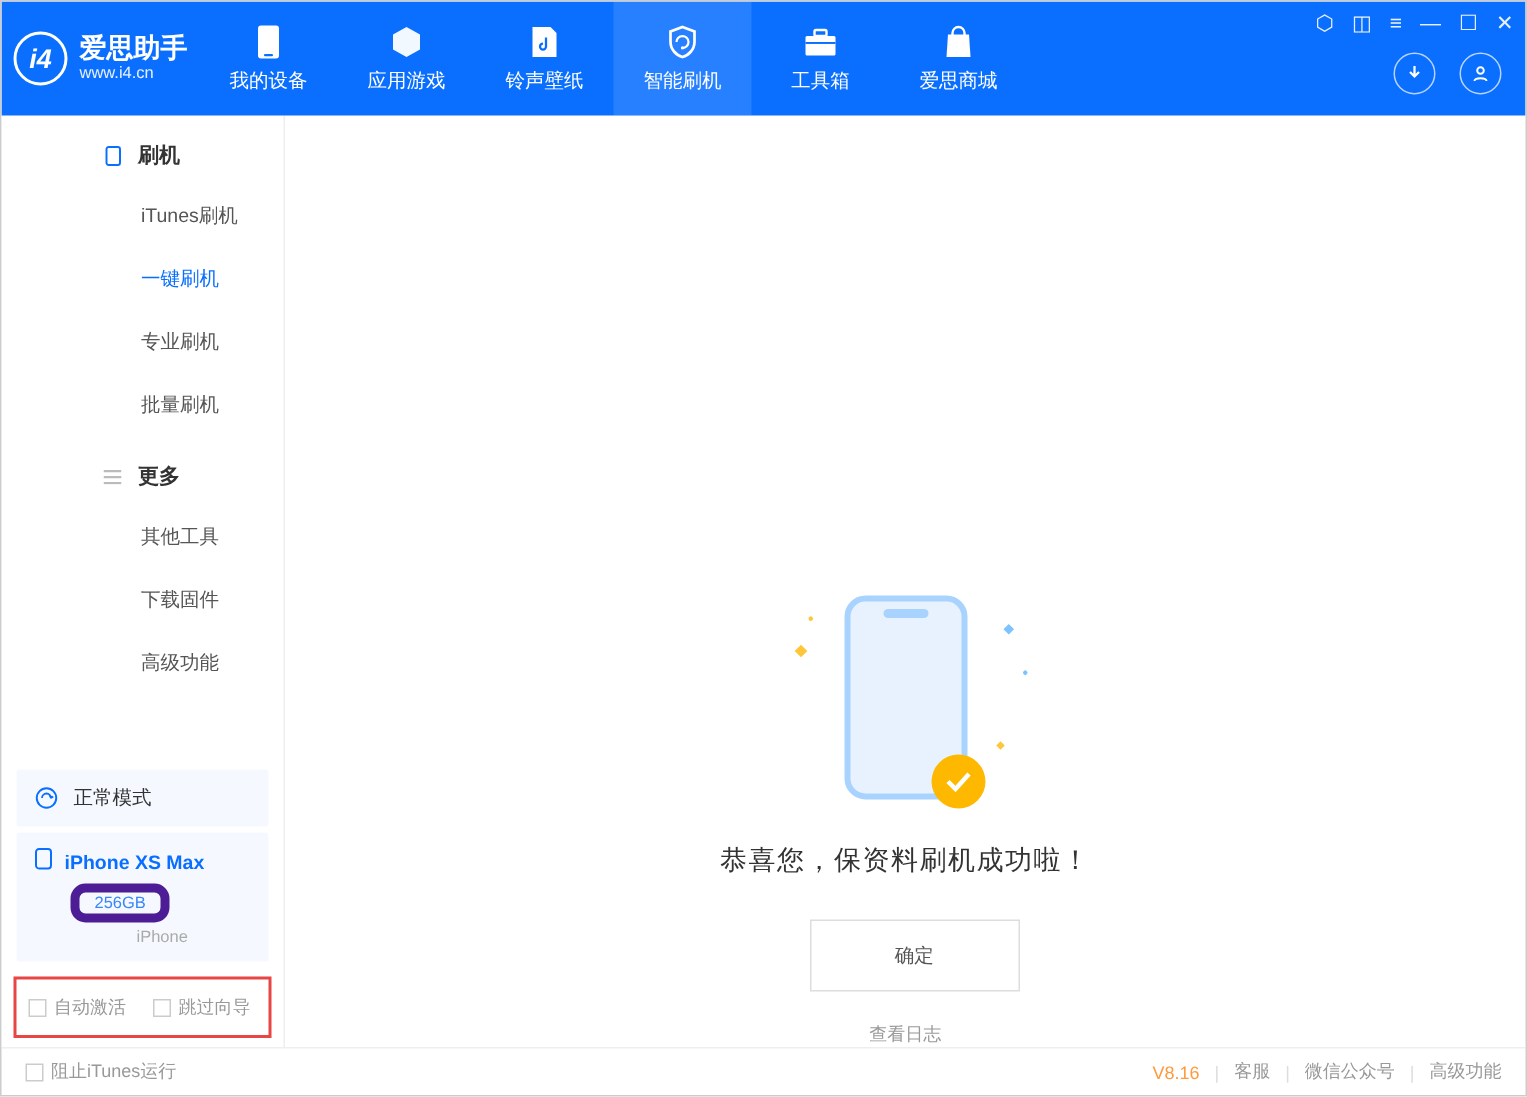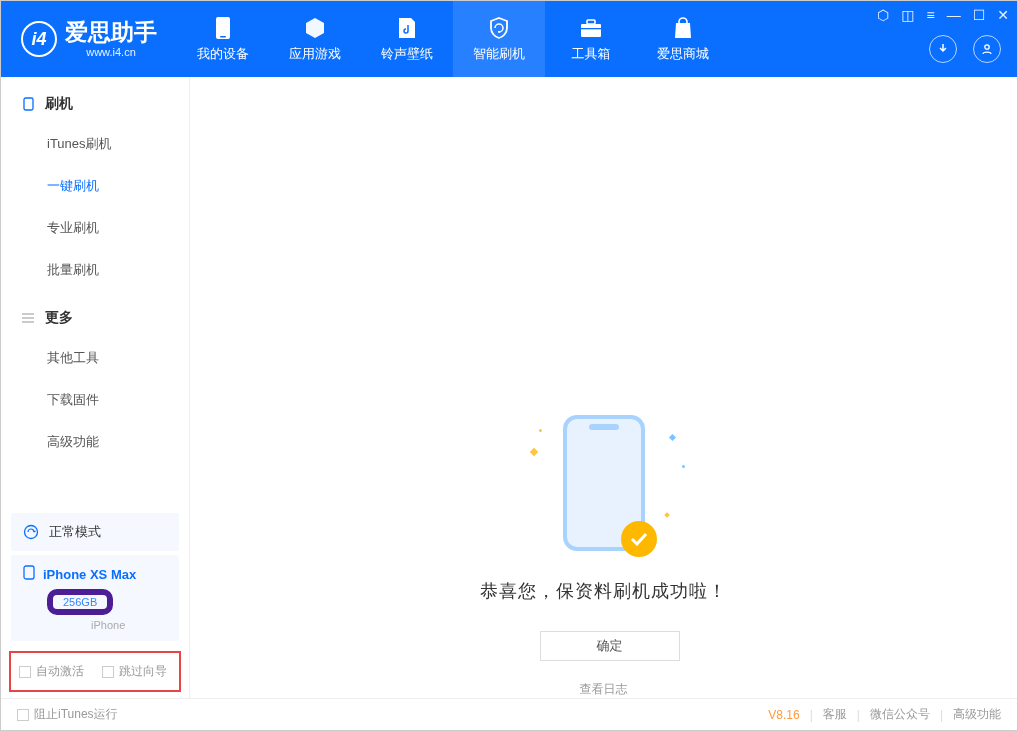--- a/index.html
+++ b/index.html
@@ -1,42 +1,42 @@
 <!DOCTYPE html>
 <html><head>
 <meta charset="utf-8">
 <style>
 * { margin: 0; padding: 0; box-sizing: border-box; font-family: "Microsoft YaHei", Arial, sans-serif; }
 body { background: #fff; width: 1018px; height: 731px; border: 1px solid #ccc; display: flex; flex-direction: column; overflow: hidden; }
 
 
 .header { background: linear-gradient(to right, #0a6fff, #0a6fff); height: 76px; display: flex; align-items: center; color: #fff; position: relative; }
-.logo { display: flex; align-items: center; padding: 0 20px; text-align: center; }
+.logo { display: flex; align-items: center; padding: 0 8px; }
 .logo-icon { width: 36px; height: 36px; border: 2px solid #fff; border-radius: 50%; display: flex; align-items: center; justify-content: center; margin-right: 8px; }
 .logo-icon span { font-weight: bold; font-size: 18px; font-style: italic; }
 .logo-text { line-height: 1.2; }
-.logo-title { font-size: 23px; font-weight: bold; }
+.logo-title { font-size: 18px; font-weight: bold; }
 .logo-sub { font-size: 11px; opacity: 0.9; }
 
 .nav { display: flex; height: 100%; }
 .nav-item { width: 92px; display: flex; flex-direction: column; align-items: center; justify-content: center; cursor: pointer; font-size: 13px; position: relative; }
 .nav-item.active { background: rgba(255,255,255,0.12); }
 .nav-icon { width: 26px; height: 26px; margin-bottom: 4px; display: flex; align-items: center; justify-content: center; }
 .nav-icon svg { fill: #fff; }
 
 .window-controls { position: absolute; right: 8px; top: 6px; display: flex; gap: 12px; align-items: center; }
 .window-controls span { cursor: pointer; font-size: 14px; opacity: 0.9; }
 .header-right-icons { position: absolute; right: 16px; bottom: 14px; display: flex; gap: 16px; }
 .header-right-icons .circ { width: 28px; height: 28px; border: 1.5px solid rgba(255,255,255,0.7); border-radius: 50%; display: flex; align-items: center; justify-content: center; cursor: pointer; }
 .header-right-icons svg { stroke: #fff; fill: none; }
 
 
 .main { flex: 1; display: flex; overflow: hidden; }
 .sidebar { width: 189px; border-right: 1px solid #eee; display: flex; flex-direction: column; background: #fff; }
-.side-group { padding: 18px 0 0 0; }
+.side-group { padding: 18px 0 0 0; margin-left: 47px; }
 .side-group-title { display: flex; align-items: center; padding: 0 20px 10px; font-size: 14px; color: #333; font-weight: bold; }
 .side-group-title .gicon { width: 14px; height: 14px; margin-right: 10px; display: inline-flex; align-items: center; justify-content: center; }
 .side-item { padding: 12px 20px 12px 46px; font-size: 13px; color: #555; cursor: pointer; }
 .side-item.active { color: #0a6fff; }
 
 .side-bottom { margin-top: auto; }
 .status-box { margin: 4px 10px; padding: 10px 12px; background: #f5f9ff; display: flex; align-items: center; font-size: 13px; color: #333; border-radius: 2px; }
 .status-box .sicon { width: 16px; height: 16px; margin-right: 10px; display: inline-flex; align-items: center; justify-content: center; }
 .device-box { margin: 4px 10px 10px; padding: 10px 12px; background: #f5f9ff; border-radius: 2px; }
 .device-box .dname { font-size: 13px; font-weight: bold; color: #0a6fff; display: flex; align-items: center; }
@@ -56,21 +56,21 @@
 .check-badge { position: absolute; right: -12px; bottom: -6px; width: 36px; height: 36px; background: #ffb800; border-radius: 50%; display: flex; align-items: center; justify-content: center; }
 .check-badge svg { stroke: #fff; stroke-width: 3; fill: none; }
 .sparkle { position: absolute; width: 6px; height: 6px; background: #ffc63a; transform: rotate(45deg); }
 .sp1 { left: -32px; top: 34px; }
 .sp2 { right: -30px; top: 20px; width: 5px; height: 5px; background: #7cc3ff; }
 .sp3 { right: -24px; bottom: 34px; width: 4px; height: 4px; }
 .sp4 { left: -24px; top: 14px; width: 3px; height: 3px; border-radius: 50%; }
 .sp5 { right: -40px; top: 50px; width: 3px; height: 3px; border-radius: 50%; background: #7cc3ff; }
 
 .success-msg { font-size: 18px; color: #333; margin-bottom: 28px; letter-spacing: 1px; }
-.ok-btn { width: 140px; height: 30px; border: 1px solid #ddd; background: #fff; font-size: 13px; color: #555; cursor: pointer; margin-bottom: 20px; margin-left: 12px; }
+.ok-btn { width: 140px; height: 48px; border: 1px solid #ddd; background: #fff; font-size: 13px; color: #555; cursor: pointer; margin-bottom: 20px; margin-left: 12px; }
 .log-link { font-size: 12px; color: #999; cursor: pointer; }
 
 
 .footer { height: 32px; border-top: 1px solid #eee; display: flex; align-items: center; padding: 0 16px; font-size: 12px; color: #999; }
 .footer .chk { color: #999; }
 .footer-right { margin-left: auto; display: flex; align-items: center; gap: 10px; }
 .footer-right .sep { color: #ddd; }
 .footer-right .ver { color: #ff9a3c; }
 .footer-right a { color: #999; cursor: pointer; }
 </style>

